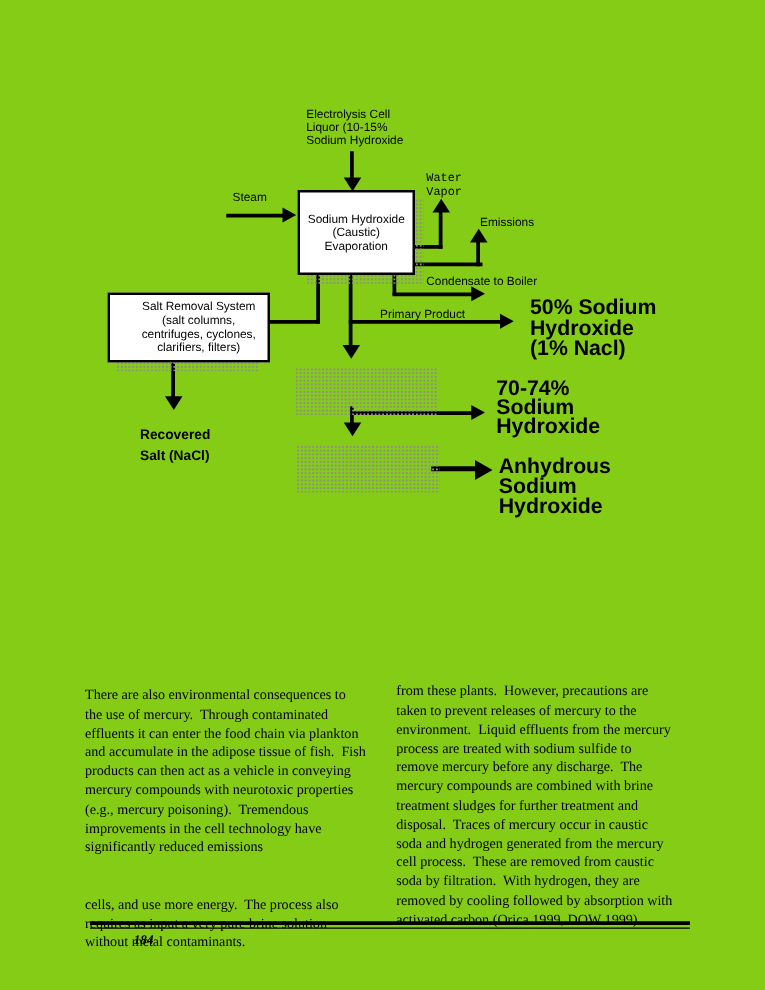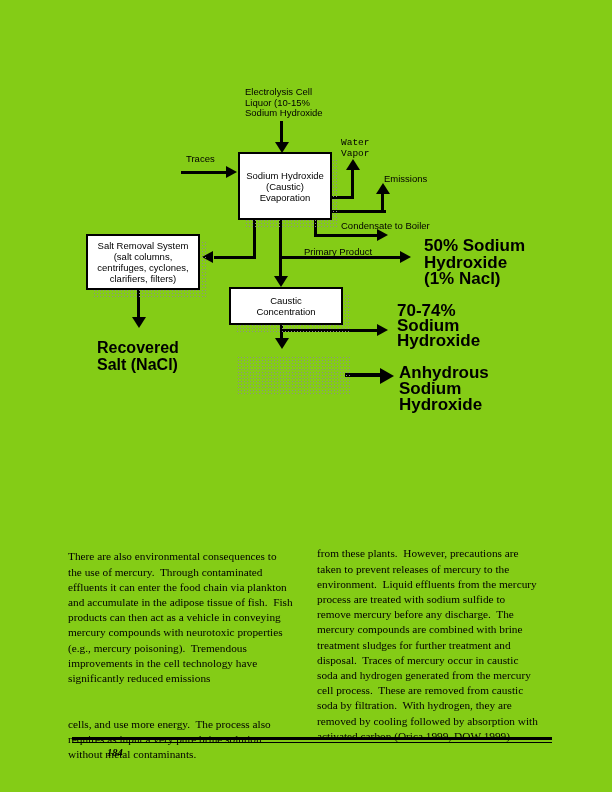--- a/index.html
+++ b/index.html
@@ -38,21 +38,21 @@
 <body>
 
 <div class="page">
 
   <div class="abs lbl" style="left:245px; top:87px; width:120px;">Electrolysis Cell
 Liquor (10-15%
 Sodium Hydroxide</div>
   <div class="abs vline" style="left:280px; top:121px; height:22px;"></div>
   <div class="abs tri-d" style="left:275px; top:142px;"></div>
 
-  <div class="abs lbl" style="left:186px; top:154px;">Traces</div>
+  <div class="abs lbl" style="left:186px; top:154px;">Steam</div>
   <div class="abs hline" style="left:181px; top:171px; width:46px;"></div>
   <div class="abs tri-r" style="left:226px; top:166px;"></div>
 
   <div class="abs shadow" style="left:245px; top:159px; width:94px; height:68px;"></div>
   <div class="abs node" style="left:238px; top:152px; width:90px; height:64px;">Sodium Hydroxide
 (Caustic)
 Evaporation</div>
 
   <div class="abs hline" style="left:330px; top:196px; width:24px;"></div>
   <div class="abs vline" style="left:351px; top:168px; height:31px;"></div>
@@ -78,33 +78,31 @@
   <div class="abs tri-d" style="left:274px; top:276px;"></div>
   <div class="abs hline" style="left:279px; top:256px; width:122px;"></div>
   <div class="abs tri-r" style="left:400px; top:251px;"></div>
   <div class="abs lbl" style="left:304px; top:247px;">Primary Product</div>
 
   <div class="abs big" style="left:424px; top:238px; line-height:16.5px;">50% Sodium
 Hydroxide
 (1% Nacl)</div>
 
   <div class="abs shadow" style="left:93px; top:241px; width:114px; height:56px;"></div>
-  <div class="abs node" style="left:86px; top:234px; width:110px; height:52px;">Salt Removal System
+  <div class="abs node" style="left:86px; top:234px; width:110px; height:52px;padding-left:16px;">Salt Removal System
 (salt columns,
 centrifuges, cyclones,
 clarifiers, filters)</div>
 
   <div class="abs vline" style="left:137px; top:290px; height:28px;"></div>
   <div class="abs tri-d" style="left:132px; top:317px;"></div>
-  <div class="abs big" style="left:97px; top:340px; font-size:16px; line-height:16.5px;">Recovered
+  <div class="abs big" style="left:112px; top:340px; font-size:11px; line-height:16.5px;">Recovered
 Salt (NaCl)</div>
 
   <div class="abs shadow" style="left:236px; top:294px; width:114px; height:38px;"></div>
-  <div class="abs node" style="left:229px; top:287px; width:110px; height:34px;">Caustic
-Concentration</div>
 
   <div class="abs vline" style="left:280px; top:325px; height:15px;"></div>
   <div class="abs tri-d" style="left:275px; top:338px;"></div>
   <div class="abs hline" style="left:280px; top:329px; width:98px;"></div>
   <div class="abs tri-r" style="left:377px; top:324px;"></div>
   <div class="abs big" style="left:397px; top:303px; line-height:15px;">70-74%
 Sodium
 Hydroxide</div>
 
   <div class="abs shadow" style="left:237px; top:356px; width:115px; height:38px;"></div>

